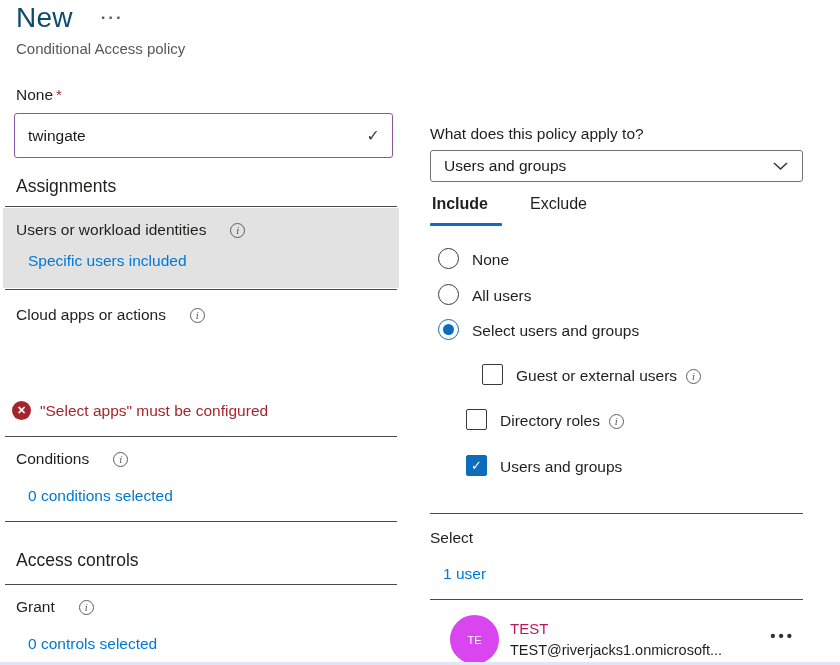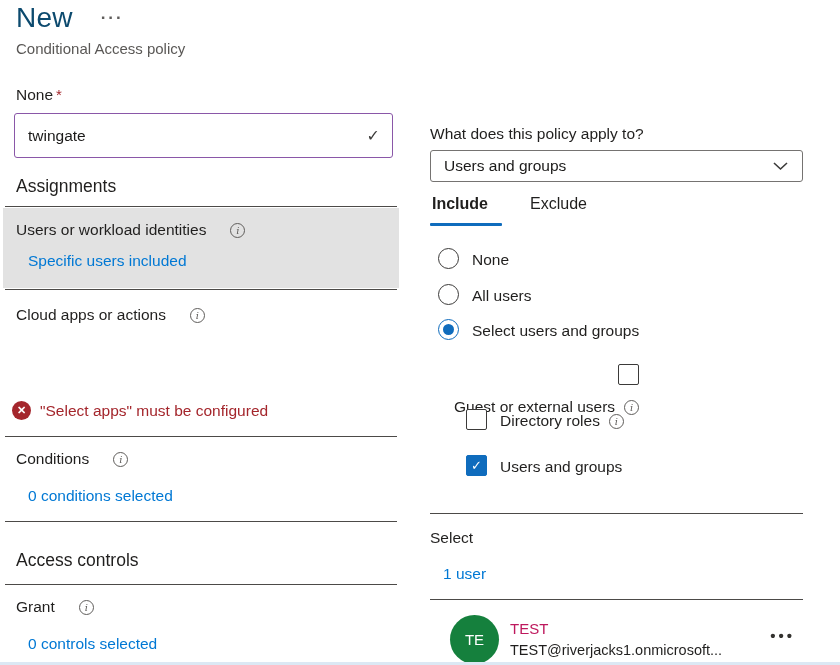--- a/index.html
+++ b/index.html
@@ -92,21 +92,21 @@
     display: flex; align-items: center; justify-content: center; font-size: 13px; color: #fff;
   }
   .checkbox.checked { background: #0f6cbd; border-color: #0f6cbd; }
   .choice-label { font-size: 15.5px; color: #201f1e; display: flex; align-items: center; gap: 9px; }
 
   .select-label { font-size: 15.5px; color: #201f1e; }
 
   .user-row { position: absolute; left: 0; top: 578px; width: 373px; height: 52px; }
   .avatar {
     position: absolute; left: 20px; top: 0; width: 49px; height: 49px; border-radius: 50%;
-    background: #15803d; color: #fff; font-size: 15px; display: flex; align-items: center; justify-content: center;
+    background: #d946ef; color: #fff; font-size: 11px; display: flex; align-items: center; justify-content: center;
   }
   .user-name  { position: absolute; left: 80px; top: 5px;  font-size: 15px; color: #be185d; }
   .user-email { position: absolute; left: 80px; top: 27px; font-size: 14.5px; color: #201f1e; width: 250px;
                 white-space: nowrap; overflow: hidden; }
   .user-more { position: absolute; right: 8px; top: 12px; color: #33322f; font-size: 15px; font-weight: 700;
                letter-spacing: 3px; cursor: pointer; }
 
   .bottom-strip { position: absolute; left: 0; bottom: 0; width: 840px; height: 3px; background: #dce8f4; }
 </style>
 </head>
@@ -204,21 +204,21 @@
     </div>
     <div class="choice-row" style="left:8px; top:247px;">
       <span class="radio"></span>
       <span class="choice-label">All users</span>
     </div>
     <div class="choice-row" style="left:8px; top:282px;">
       <span class="radio selected"></span>
       <span class="choice-label">Select users and groups</span>
     </div>
 
-    <div class="choice-row" style="left:24px; top:327px;flex-direction:column;">
+    <div class="choice-row" style="left:52px; top:327px;">
       <span class="checkbox"></span>
       <span class="choice-label">
         <span>Guest or external users</span>
         <span class="info-icon">i</span>
       </span>
     </div>
     <div class="choice-row" style="left:36px; top:372px;">
       <span class="checkbox"></span>
       <span class="choice-label">
         <span>Directory roles</span>

